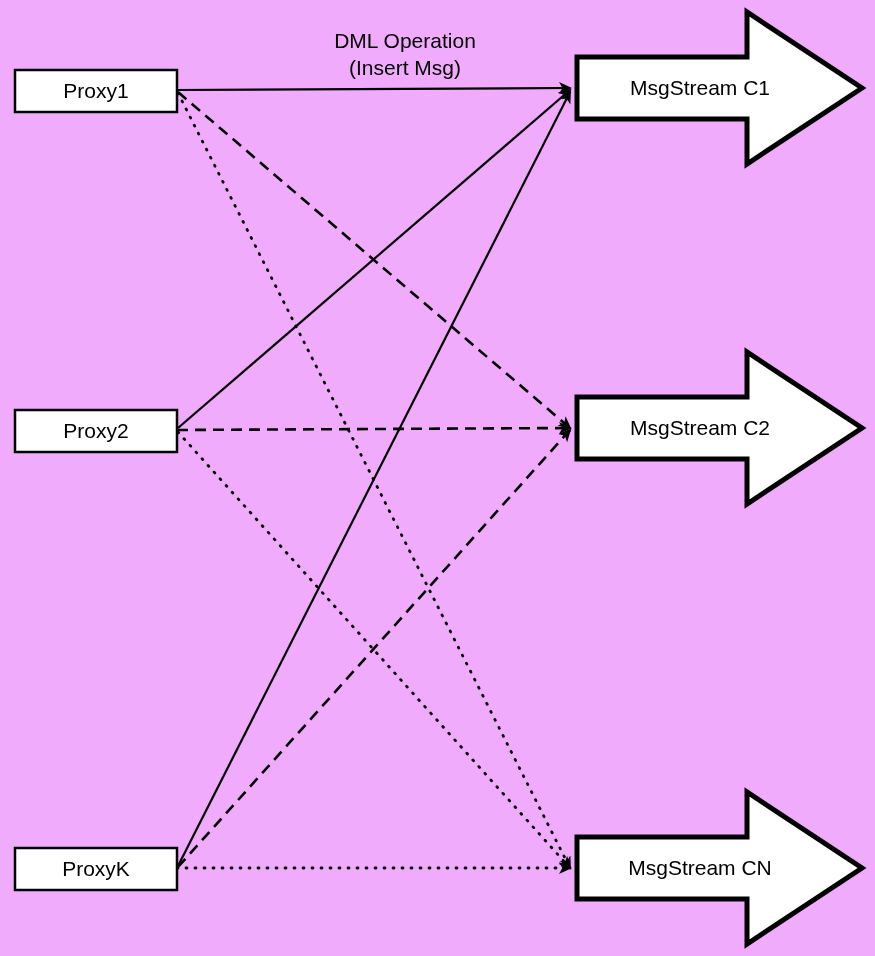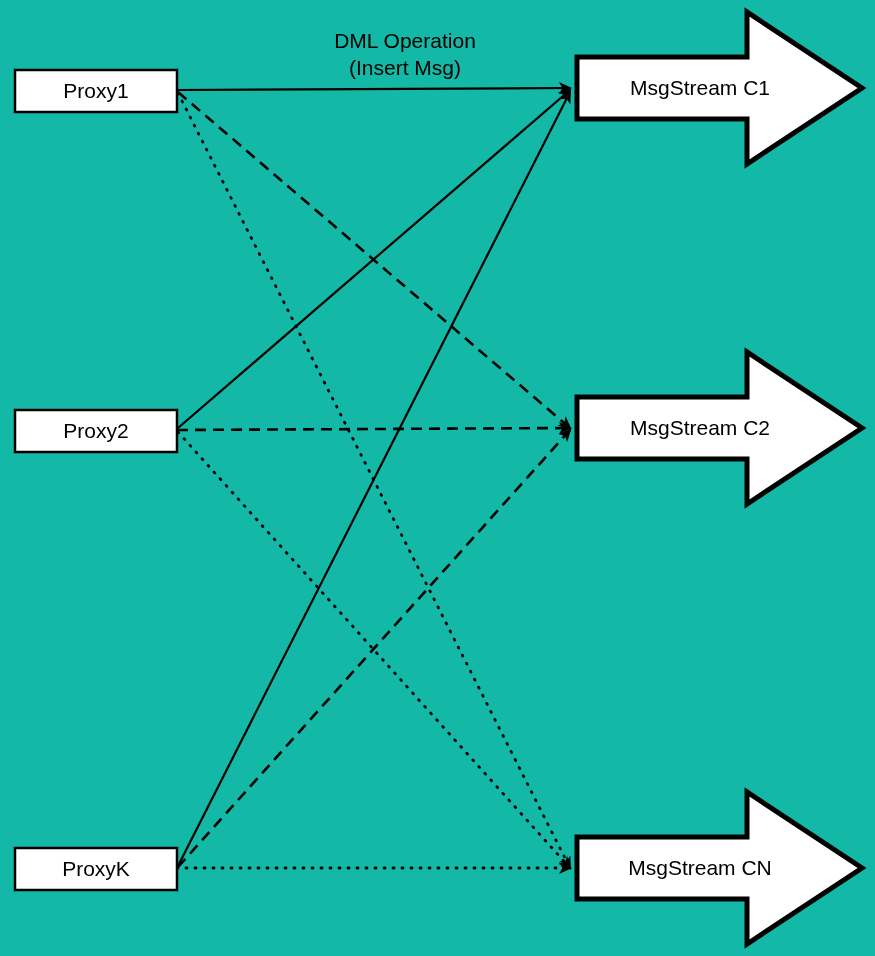--- a/index.html
+++ b/index.html
@@ -4,21 +4,21 @@
 <style>
   html, body {
     margin: 0;
     padding: 0;
     background: #ffffff;
   }
   #canvas {
     position: relative;
     width: 875px;
     height: 956px;
-    background: #14b8a6;
+    background: #f0abfc;
     font-family: "Liberation Sans", sans-serif;
     overflow: hidden;
   }
   #diagram-svg {
     position: absolute;
     top: 0;
     left: 0;
     width: 875px;
     height: 956px;
   }

